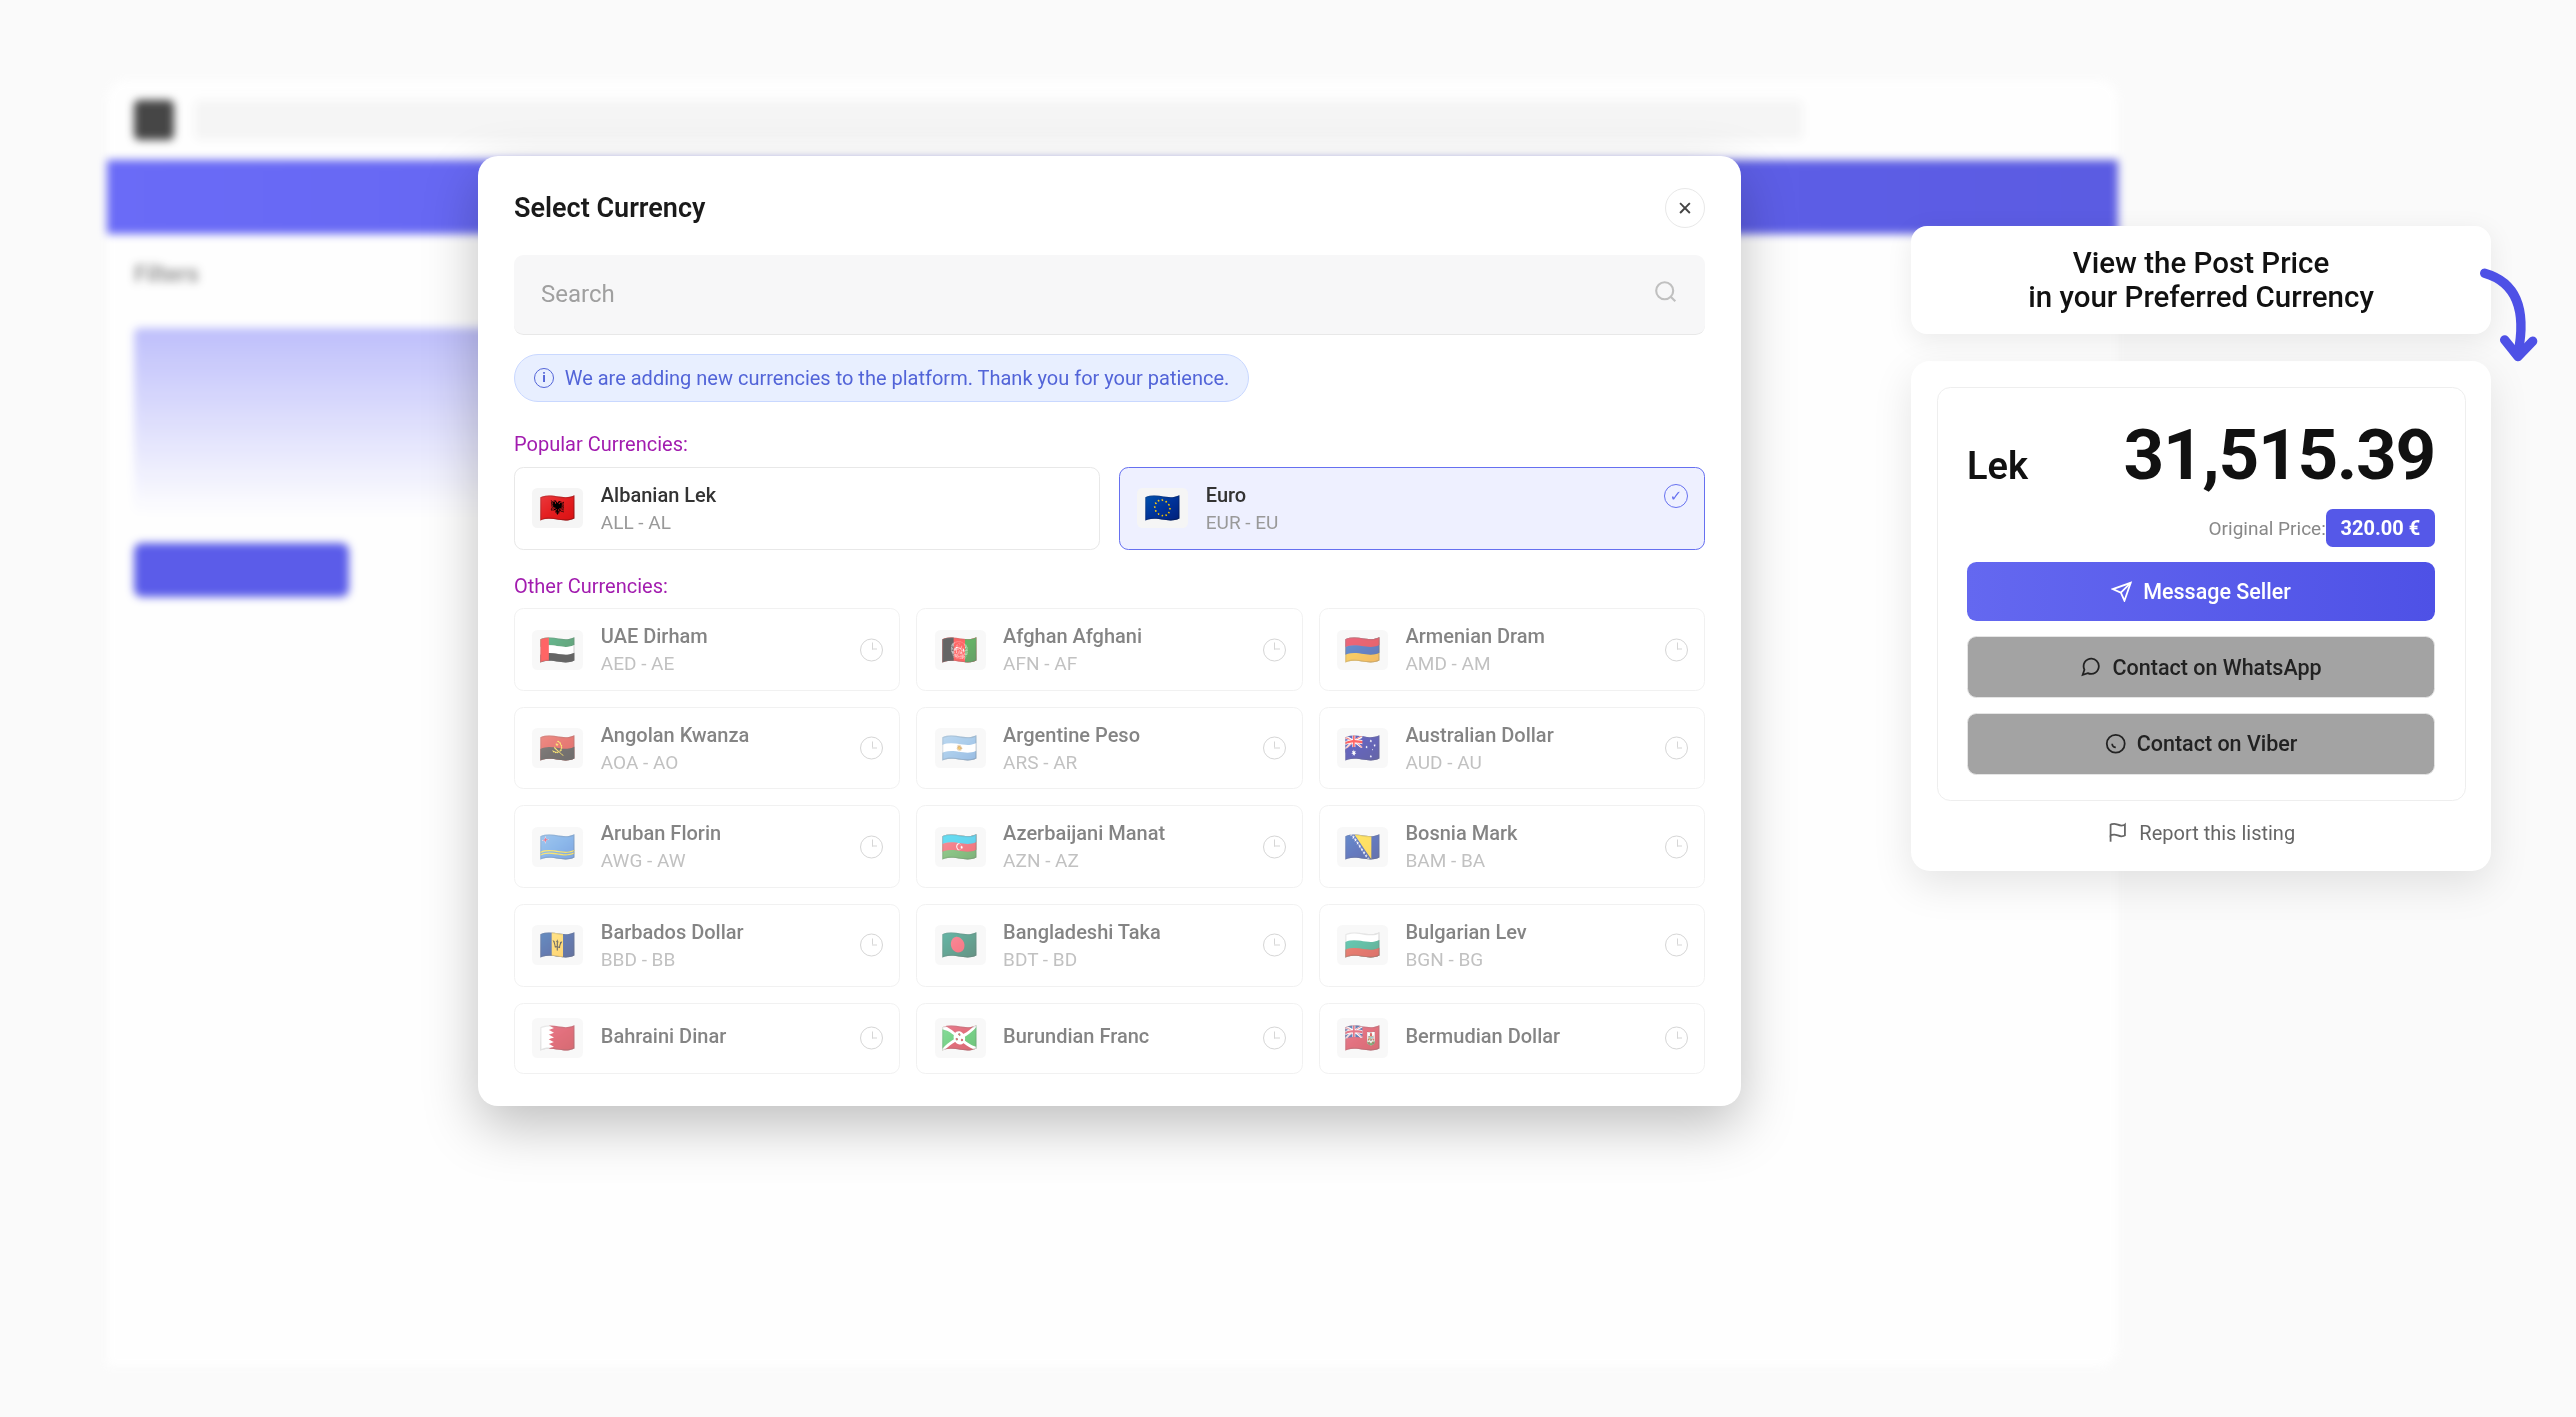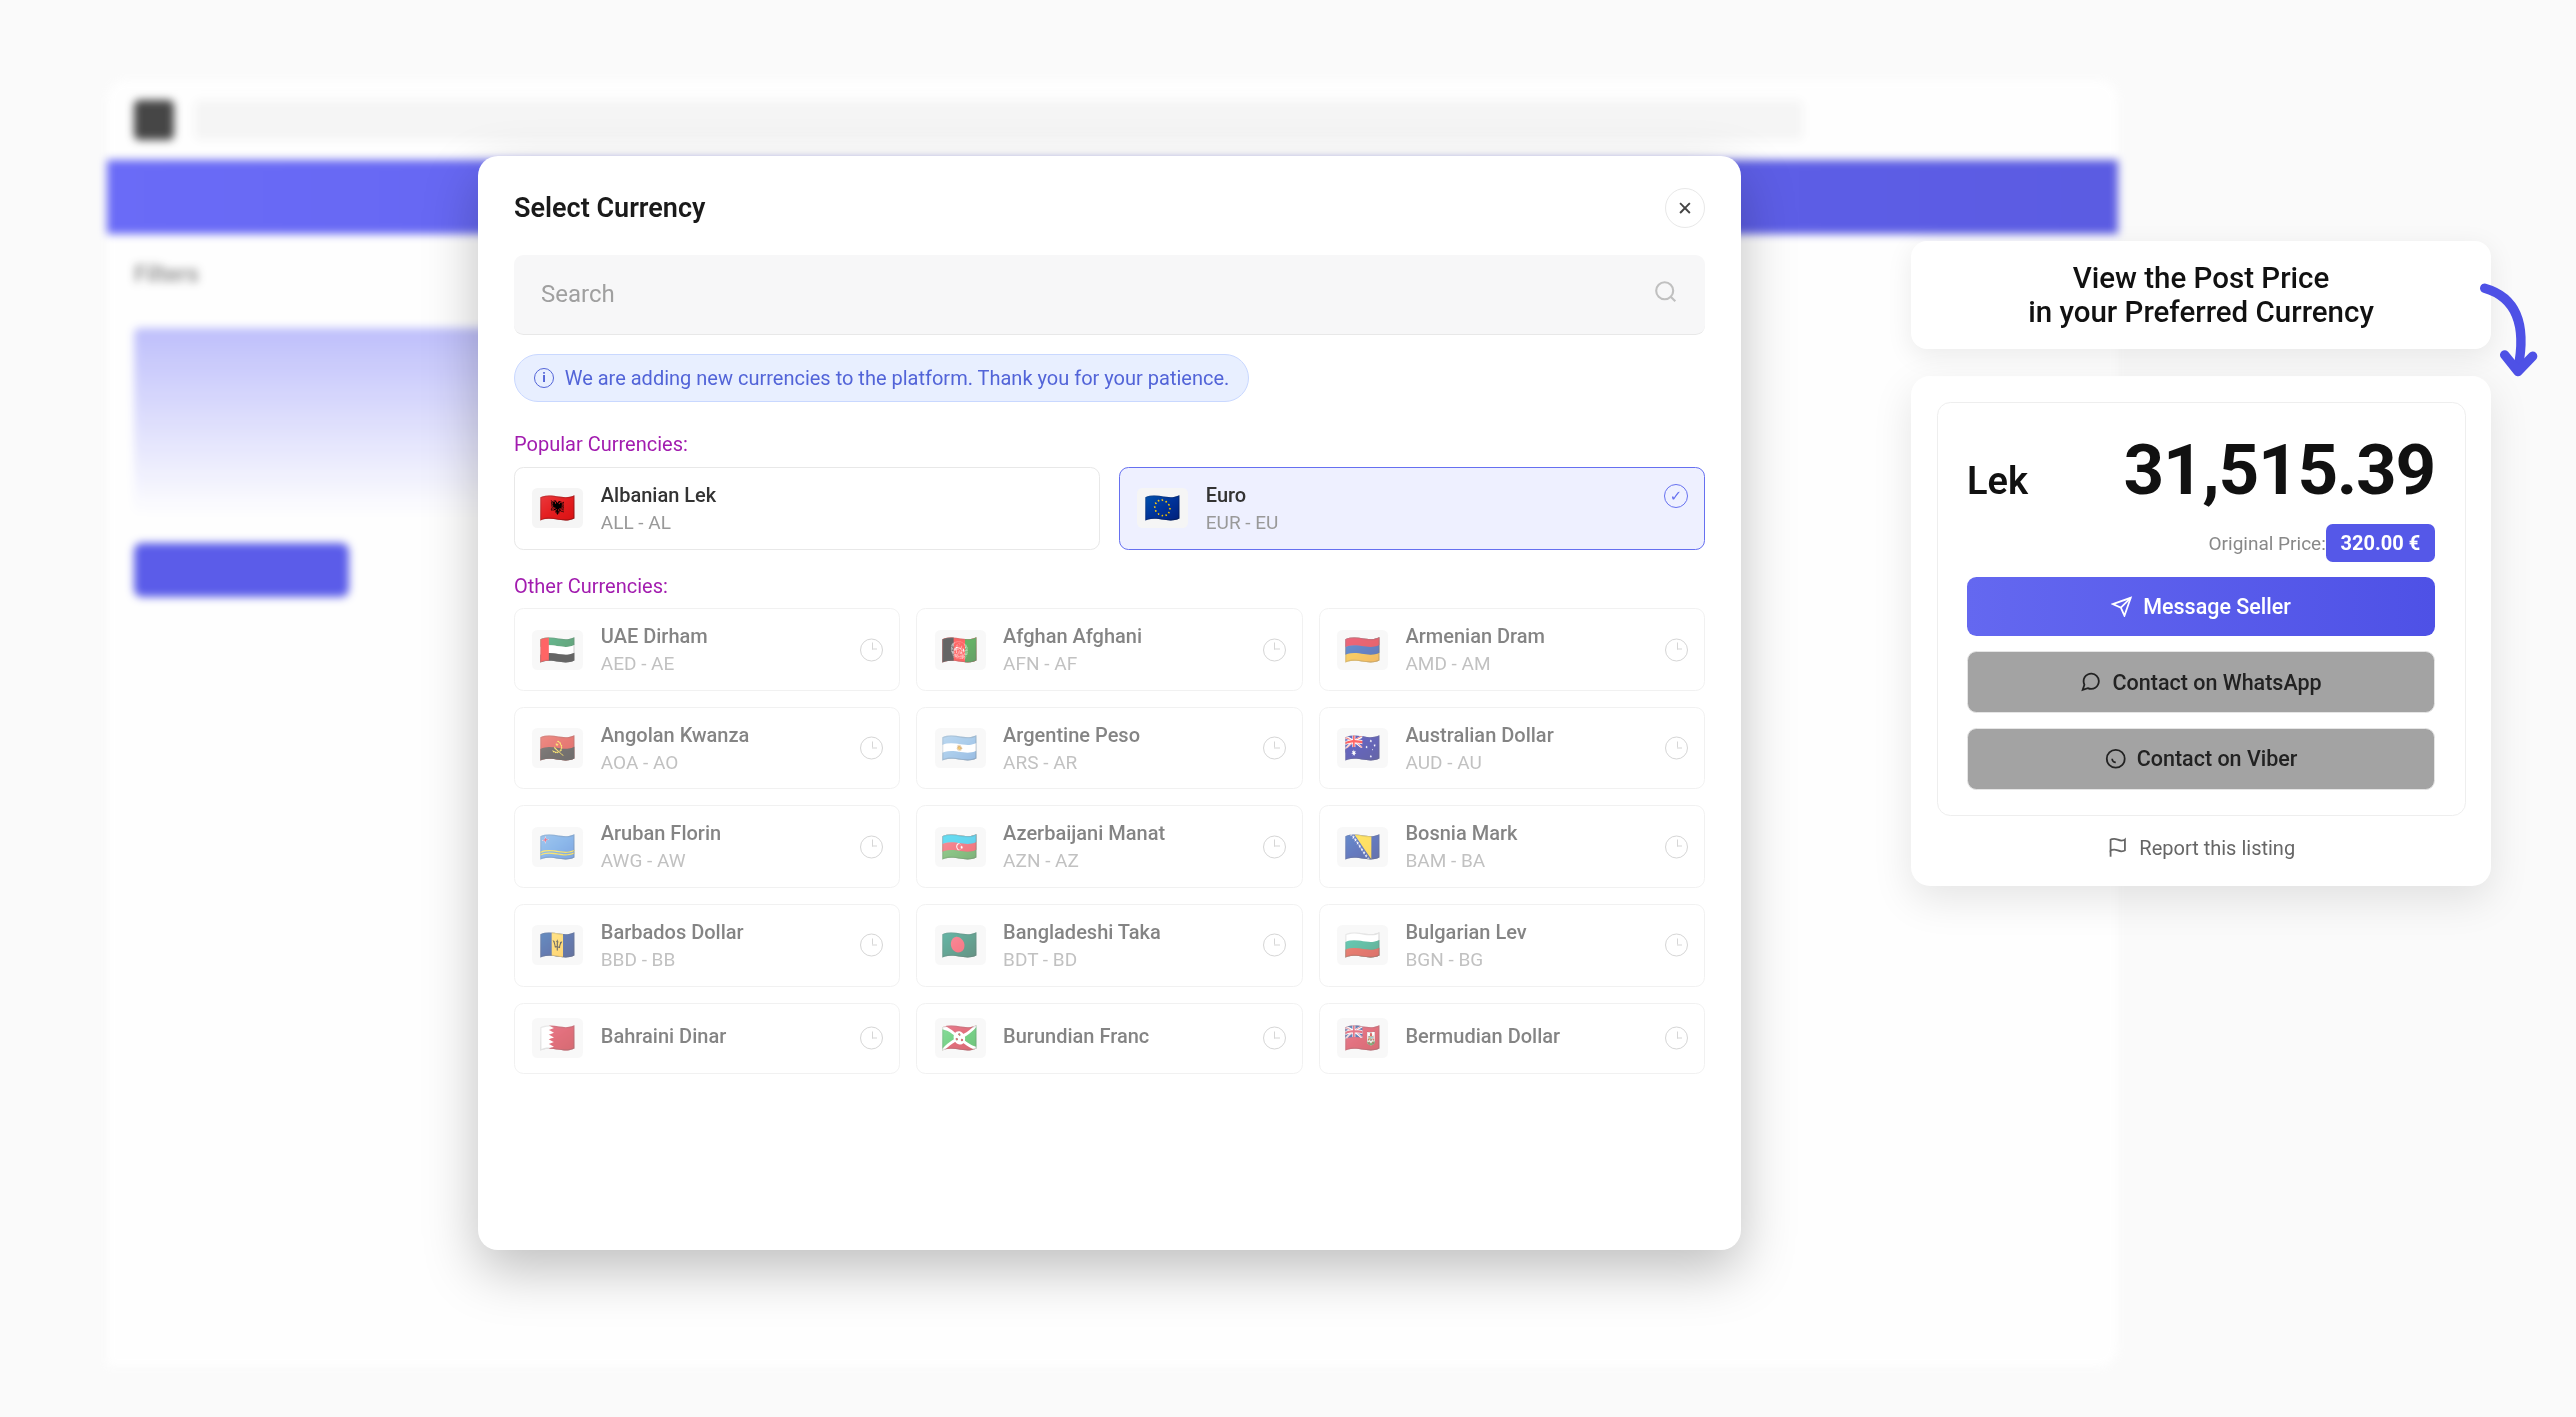--- a/index.html
+++ b/index.html
@@ -8,21 +8,21 @@
 .backdrop{position:absolute;top:80px;left:107px;width:2011px;height:1287px;background:#fff;border-radius:20px;filter:blur(4px);opacity:0.9}
 .backdrop-header{height:80px;background:#fff;border-bottom:0.7px solid #eee;display:flex;align-items:center;padding:0 27px;gap:20px;border-radius:20px 20px 0 0}
 .backdrop-logo{width:40px;height:40px;background:#333;border-radius:5.4px}
 .backdrop-search{flex:1;height:40px;background:#f5f5f5;border-radius:6.7px}
 .backdrop-toolbar{height:74px;background:linear-gradient(90deg,#5b5cf7,#4a4be0);margin:0}
 .backdrop-body{display:flex;height:1133px}
 .backdrop-sidebar{width:510px;padding:27px;background:#fff}
 .backdrop-filter-title{font-size:23px;font-weight:600;color:#888}
 .backdrop-chart{height:188px;background:linear-gradient(180deg,#b8b9fc,#fff);border-radius:5.4px;margin-top:40px}
 .backdrop-btn{width:215px;height:54px;background:#4a4ce8;border-radius:8px;margin-top:27px}
-.modal{position:absolute;top:156px;left:478px;width:1263px;height:1094px;background:#fff;border-radius:20px;box-shadow:0 20px 54px rgba(0,0,0,0.25);overflow:hidden;display:flex;flex-direction:column}
+.modal{position:absolute;top:156px;left:478px;width:1263px;height:950px;background:#fff;border-radius:20px;box-shadow:0 20px 54px rgba(0,0,0,0.25);overflow:hidden;display:flex;flex-direction:column}
 .modal-header{display:flex;align-items:center;justify-content:space-between;padding:32px 36px 20px}
 .modal-title{font-size:27px;font-weight:600;color:#1a1a1a}
 .close-btn{width:40px;height:40px;border-radius:50%;border:0.7px solid #e8e8e8;background:#fff;display:flex;align-items:center;justify-content:center;cursor:pointer;font-size:19px;color:#444}
 .search-section{padding:6.7px 36px 20px}
 .search-box{background:#f7f7f8;border-radius:9.4px;padding:24px 27px;display:flex;align-items:center;justify-content:space-between;border-bottom:0.7px solid #e8e8e8}
 .search-input{background:transparent;border:none;outline:none;font-size:24px;color:#999;width:100%}
 .search-input::placeholder{color:#a0a0a0}
 .search-icon{color:#c0c0c0;font-size:25.5px}
 .info-banner{margin-top:19px;background:#e8efff;border:0.7px solid #c9d8ff;border-radius:27px;padding:10.7px 19px;display:inline-flex;align-items:center;gap:10.7px}
 .info-icon{width:20px;height:20px;border:1.3px solid #5264d8;border-radius:50%;display:flex;align-items:center;justify-content:center;color:#5264d8;font-size:13.4px;font-weight:700}
@@ -34,21 +34,21 @@
 .flag{width:51px;height:40px;border-radius:5.4px;display:flex;align-items:center;justify-content:center;font-size:29.5px;background:#f5f5f5}
 .currency-info{display:flex;flex-direction:column;gap:4px}
 .currency-name{font-size:20px;font-weight:500;color:#333}
 .currency-code{font-size:19px;color:#999}
 .check-badge{position:absolute;right:16px;top:16px;width:24px;height:24px;border:1.3px solid #6670f0;border-radius:50%;display:flex;align-items:center;justify-content:center;color:#6670f0;font-size:14.8px}
 .other-grid{display:grid;grid-template-columns:repeat(3,1fr);gap:16px;padding:0 36px 20px}
 .currency-card.pending{opacity:0.6}
 .clock-icon{position:absolute;right:16px;top:50%;transform:translateY(-50%);width:23px;height:23px;border:1.3px solid #bbb;border-radius:50%;color:#bbb}
 .clock-icon::before{content:'';position:absolute;top:3.4px;left:50%;width:1.3px;height:6.7px;background:#bbb}
 .clock-icon::after{content:'';position:absolute;top:9.4px;left:50%;width:5.4px;height:1.3px;background:#bbb}
-.side-panel{position:absolute;top:241px;right:31px;width:657px}
+.side-panel{position:absolute;top:226px;right:31px;width:657px}
 .promo-label{background:#fff;border-radius:16px;padding:20px 34px;text-align:center;font-size:29.5px;font-weight:500;color:#111;box-shadow:0 6.7px 27px rgba(0,0,0,0.08);position:relative;margin:0 54px 27px 23px}
 .arrow{position:absolute;right:-47px;top:40px;width:60px;height:101px}
 .price-card{background:#fff;border-radius:19px;padding:25.5px;box-shadow:0 13.4px 40px rgba(0,0,0,0.1);margin-left:23px;margin-right:54px}
 .price-inner{border:0.7px solid #eee;border-radius:13.4px;padding:25.5px 29.5px}
 .price-row{display:flex;align-items:baseline;justify-content:space-between;gap:9px}
 .price-symbol{font-size:38px;font-weight:600;color:#111}
 .price-value{font-size:71px;font-weight:700;color:#111;letter-spacing:-1.3px}
 .orig-row{display:flex;align-items:center;justify-content:flex-end;margin-top:13.4px}
 .orig-label{font-size:19px;color:#888}
 .orig-badge{background:#5558e8;color:#fff;padding:6.7px 14.8px;border-radius:6.7px;font-size:20px;font-weight:700}

